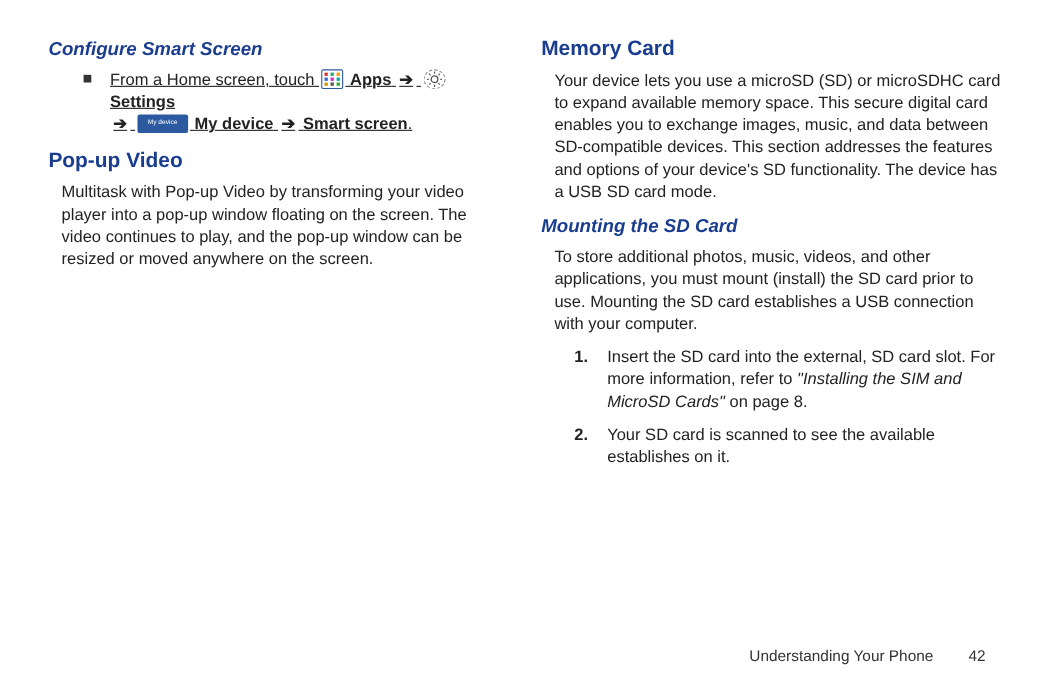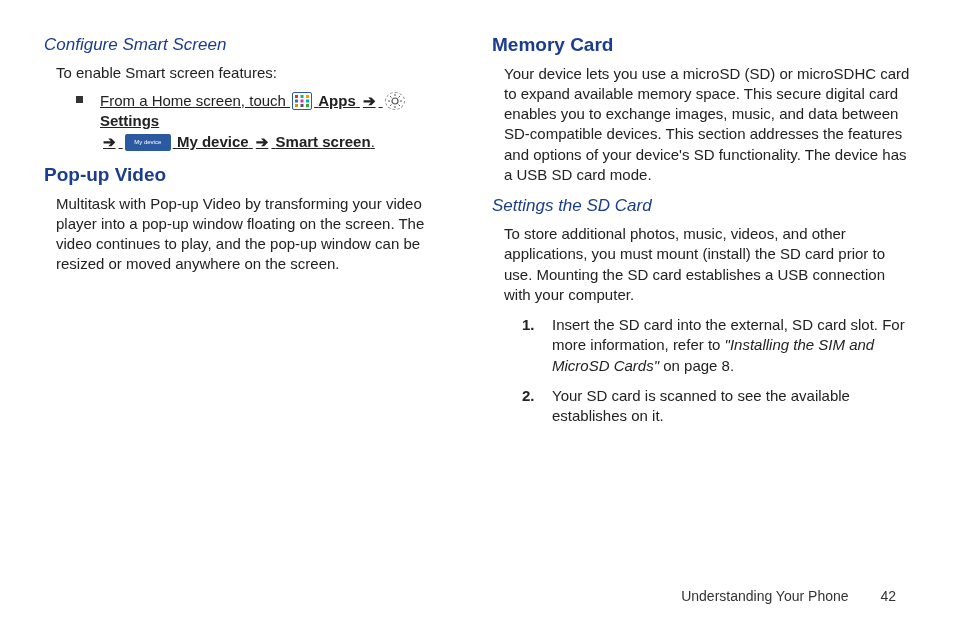--- a/index.html
+++ b/index.html
@@ -14,21 +14,21 @@
   }
   .page{
     display:flex;
     padding:32px 44px 0 44px;
     gap:30px;
   }
   .col{flex:1;min-width:0;}
   .h-blue-italic{
     color:#1a3d8f;
     font-style:italic;
-    font-weight:400;
+    font-weight:700;
     font-size:17px;
     margin:2px 0 6px 0;
   }
   .h-blue{
     color:#1a3d8f;
     font-weight:800;
     font-size:19px;
     margin:10px 0 6px 0;
   }
   .intro{margin:2px 0 8px 12px;}
@@ -72,21 +72,20 @@
   .footer .sec{margin-right:28px;}
   b{font-weight:700;}
 </style>
 </head>
 <body>
 
 <div class="page">
 
   <div class="col">
     <div class="h-blue-italic">Configure Smart Screen</div>
-    <div class="intro">To enable Smart screen features:</div>
     <ul class="square">
       <li>
         <span>From a Home screen, touch </span>
         <span class="icon apps">
           <svg viewBox="0 0 18 16">
             <g fill="none">
               <rect x="2" y="2" width="3" height="3" fill="#d33"></rect>
                 <rect x="7.5" y="2" width="3" height="3" fill="#2a7"></rect>
                 <rect x="13" y="2" width="3" height="3" fill="#f90"></rect>
               <rect x="2" y="6.5" width="3" height="3" fill="#36c"></rect>
@@ -126,21 +125,21 @@
     </ul>
 
     <div class="h-blue">Pop-up Video</div>
     <div class="body">Multitask with Pop-up Video by transforming your video player into a pop-up window floating on the screen. The video continues to play, and the pop-up window can be resized or moved anywhere on the screen.</div>
   </div>
 
   <div class="col">
     <div class="h-blue" style="margin-top:0">Memory Card</div>
     <div class="body">Your device lets you use a microSD (SD) or microSDHC card to expand available memory space. This secure digital card enables you to exchange images, music, and data between SD-compatible devices. This section addresses the features and options of your device's SD functionality. The device has a USB SD card mode.</div>
 
-    <div class="h-blue-italic">Settings the SD Card</div>
+    <div class="h-blue-italic">Mounting the SD Card</div>
     <div class="body">To store additional photos, music, videos, and other applications, you must mount (install) the SD card prior to use. Mounting the SD card establishes a USB connection with your computer.</div>
     <ol class="num">
       <li>
         <span>Insert the SD card into the external, SD card slot. For more information, refer to </span>
         <span class="italic-ref">"Installing the SIM and MicroSD Cards"</span>
         <span> on page 8.</span>
       </li>
       <li>
         <span>Your SD card is scanned to see the available establishes on it.</span>
       </li>

